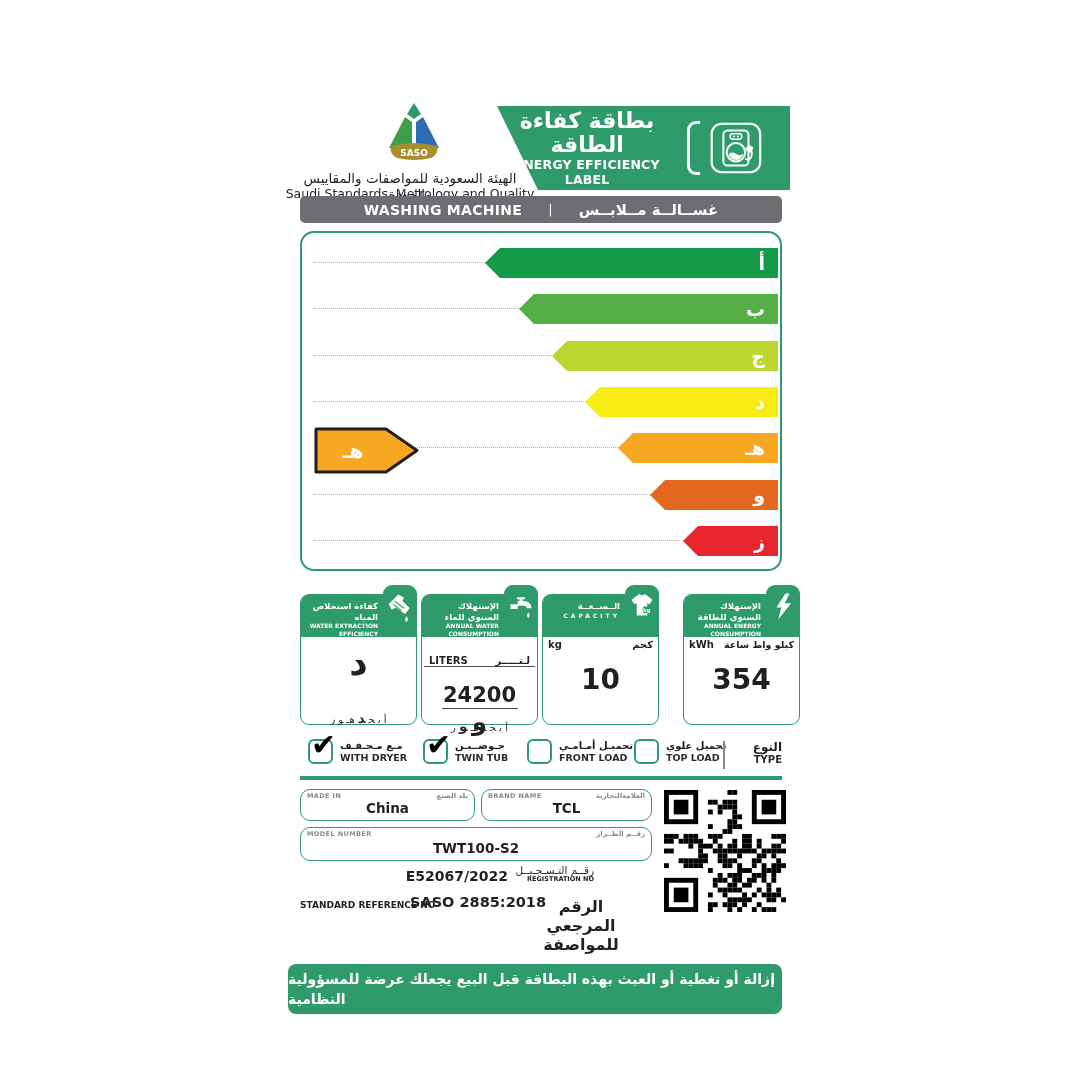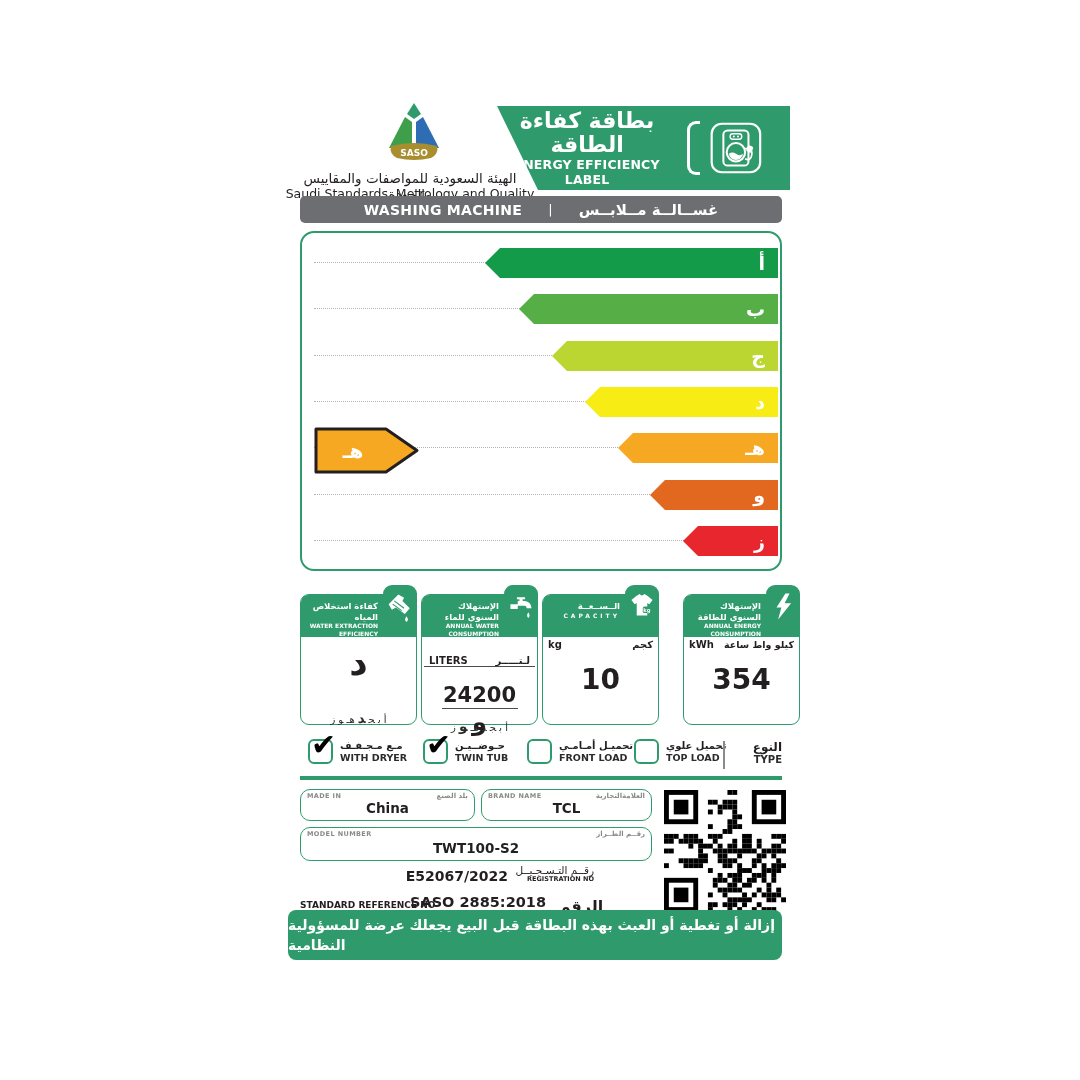--- a/index.html
+++ b/index.html
@@ -88,21 +88,21 @@
   #reg-labels{left:512px;top:864px;width:82px;text-align:right;line-height:1.15;}
   #reg-labels .l-ar{font-size:10.5px;font-weight:normal;}
   #reg-labels .l-en{font-size:6.5px;font-weight:bold;}
   #std-label-en{left:300px;top:900px;font-size:9px;font-weight:bold;}
   #std-value{left:410px;top:894px;font-size:14.5px;font-weight:bold;}
   #std-label-ar{left:528px;top:897px;width:106px;text-align:center;font-size:16px;font-weight:bold;}
 
   #qr-wrap{left:664px;top:790px;width:122px;height:122px;background:#fff;}
 
   
-  #footer-bar{left:288px;top:910px;width:494px;height:50px;border-radius:8px;color:#fff;
+  #footer-bar{left:288px;top:964px;width:494px;height:50px;border-radius:8px;color:#fff;
     display:flex;flex-direction:column;align-items:center;justify-content:center;line-height:1.45;}
   #footer-bar .f-ar{font-size:14px;font-weight:bold;}
   #footer-bar .f-en{font-size:12px;font-weight:bold;}
 </style>
 </head>
 <body>
 
 <svg id="saso-logo" class="abs" width="66" height="68" viewBox="0 0 66 68">
   <polygon points="33,1 40,12 33,17 26,12" fill="#2F9B6C"></polygon>
   <polygon points="24,15 31,20 31,46 8,46" fill="#3F9E49"></polygon>

